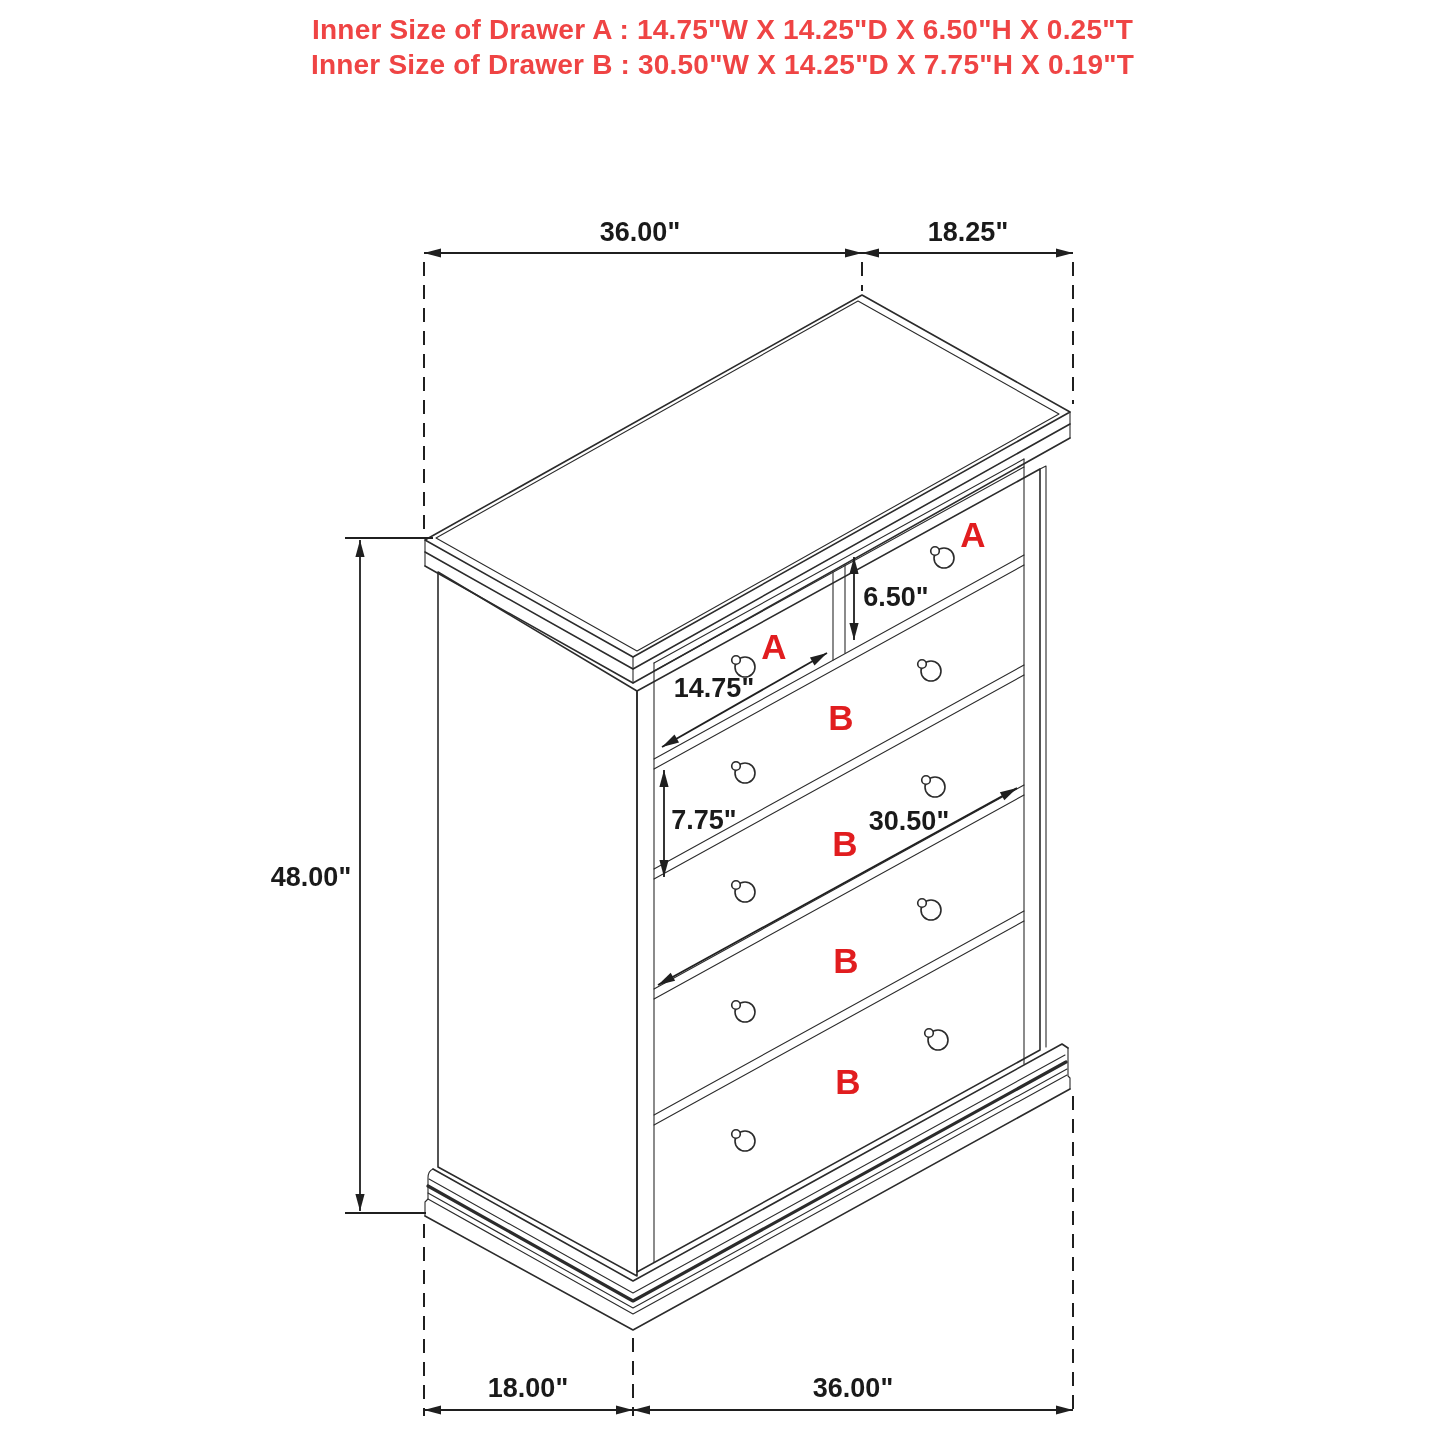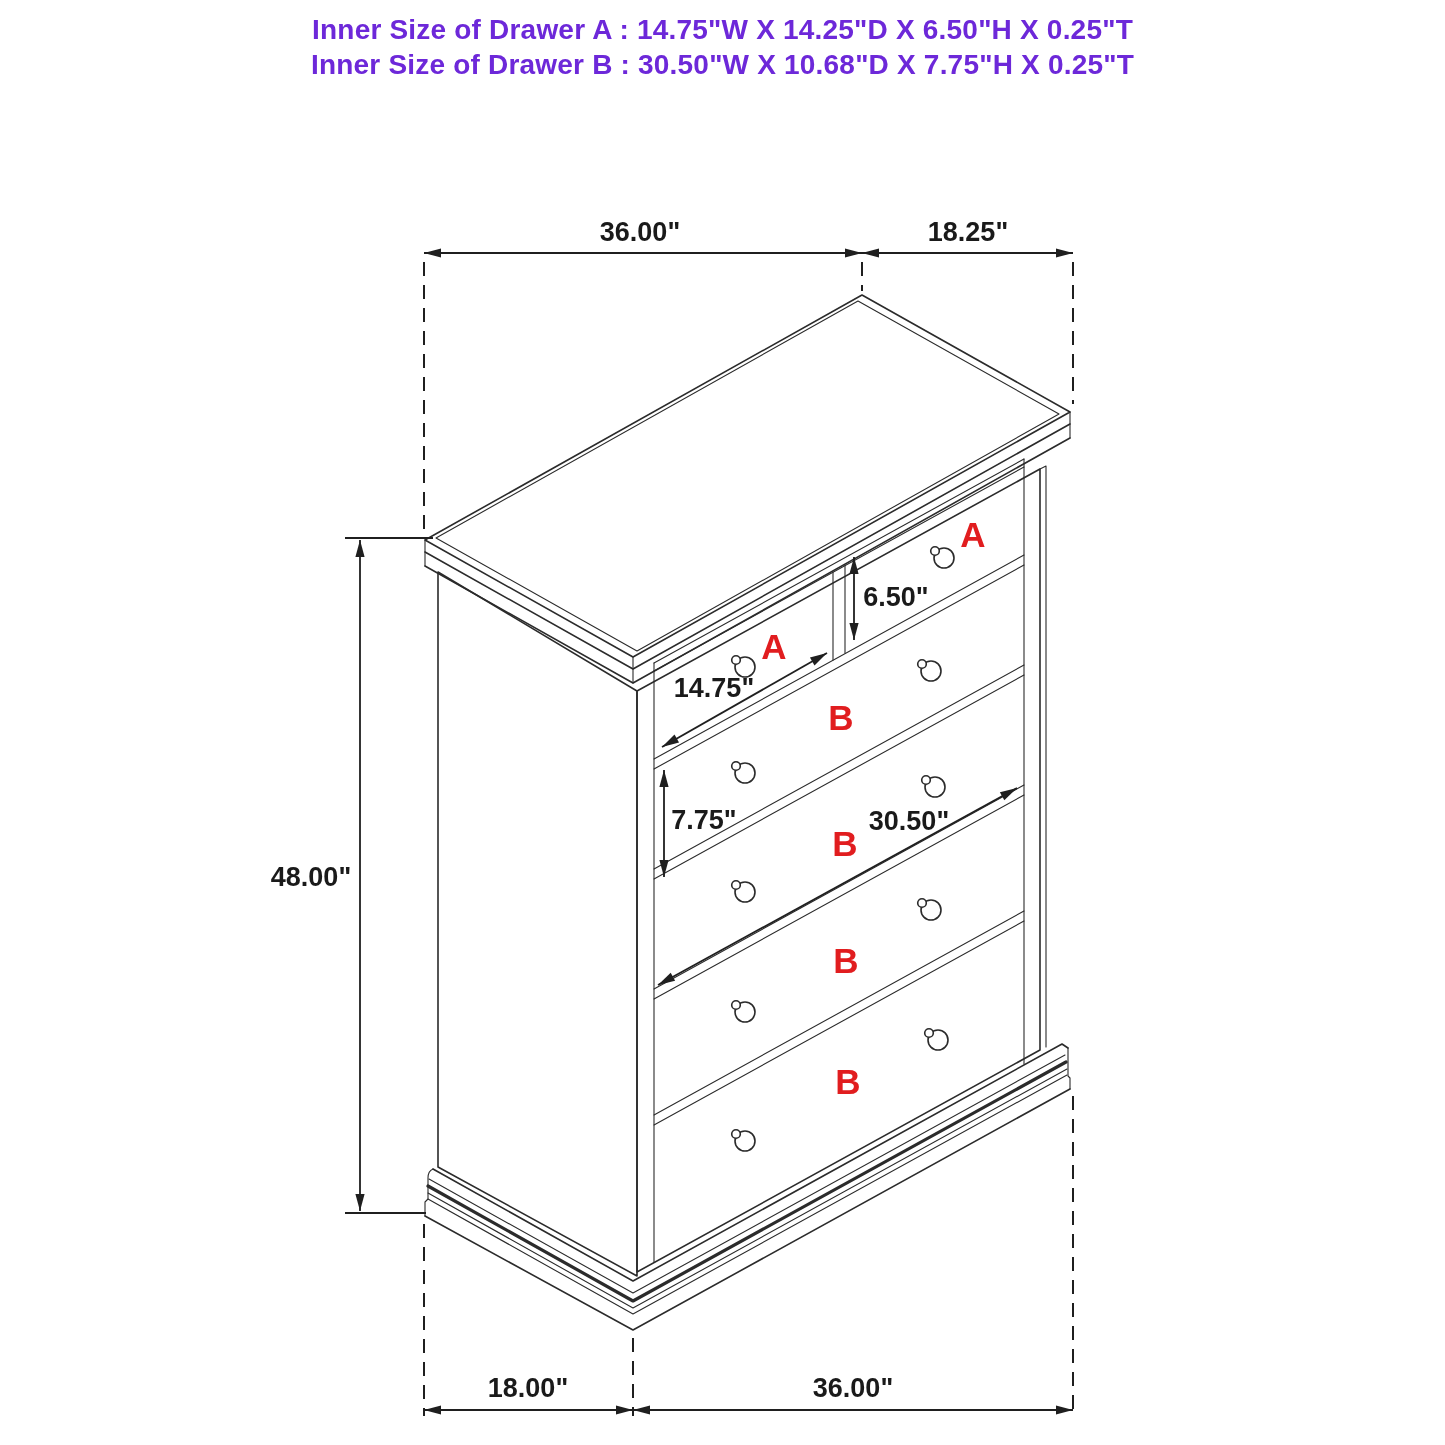--- a/index.html
+++ b/index.html
@@ -1,39 +1,39 @@
 <!DOCTYPE html>
 <html><head>
 <meta charset="utf-8">
 <style>
   html,body{margin:0;padding:0;background:#ffffff;}
   .page{position:relative;width:1445px;height:1445px;background:#ffffff;overflow:hidden;
         font-family:"Liberation Sans", sans-serif;}
   .hdr{position:absolute;top:12px;left:0;width:100%;text-align:center;
-       font-weight:bold;font-size:28px;line-height:35px;color:#6d28d9;letter-spacing:0.2px;}
+       font-weight:bold;font-size:28px;line-height:35px;color:#ef4444;letter-spacing:0.2px;}
   svg{position:absolute;top:0;left:0;}
   .ln{fill:none;stroke:#2b2b2b;stroke-width:1.6;stroke-linejoin:round;stroke-linecap:round;}
   .fine{stroke-width:1.1;}
   .thick{stroke-width:3.2;}
   .white{fill:#ffffff;}
   .dim{fill:none;stroke:#1f1f1f;stroke-width:1.8;}
   .dash{fill:none;stroke:#1f1f1f;stroke-width:2;stroke-dasharray:14 9;}
   .tick{fill:none;stroke:#1f1f1f;stroke-width:2;}
   .dimtext{font-family:"Liberation Sans",sans-serif;font-weight:bold;font-size:27px;fill:#1a1a1a;}
   .redtext{font-family:"Liberation Sans",sans-serif;font-weight:bold;font-size:35px;fill:#e11d1f;}
   .knob{fill:#ffffff;stroke:#2b2b2b;stroke-width:1.6;}
 </style>
 </head>
 <body>
 
 <div class="page">
 
   <div class="hdr">
     <div>Inner Size of Drawer A : 14.75"W X 14.25"D X 6.50"H X 0.25"T</div>
-    <div>Inner Size of Drawer B : 30.50"W X 10.68"D X 7.75"H X 0.25"T</div>
+    <div>Inner Size of Drawer B : 30.50"W X 14.25"D X 7.75"H X 0.19"T</div>
   </div>
 
   <svg width="1445" height="1445" viewBox="0 0 1445 1445">
     <defs>
       <marker id="ah" markerUnits="userSpaceOnUse" markerWidth="20" markerHeight="14" refX="18" refY="7" orient="auto-start-reverse">
         <path d="M18,7 L1,2.4 L1,11.6 Z" fill="#1f1f1f"></path>
       </marker>
     </defs>
 
     <g>

